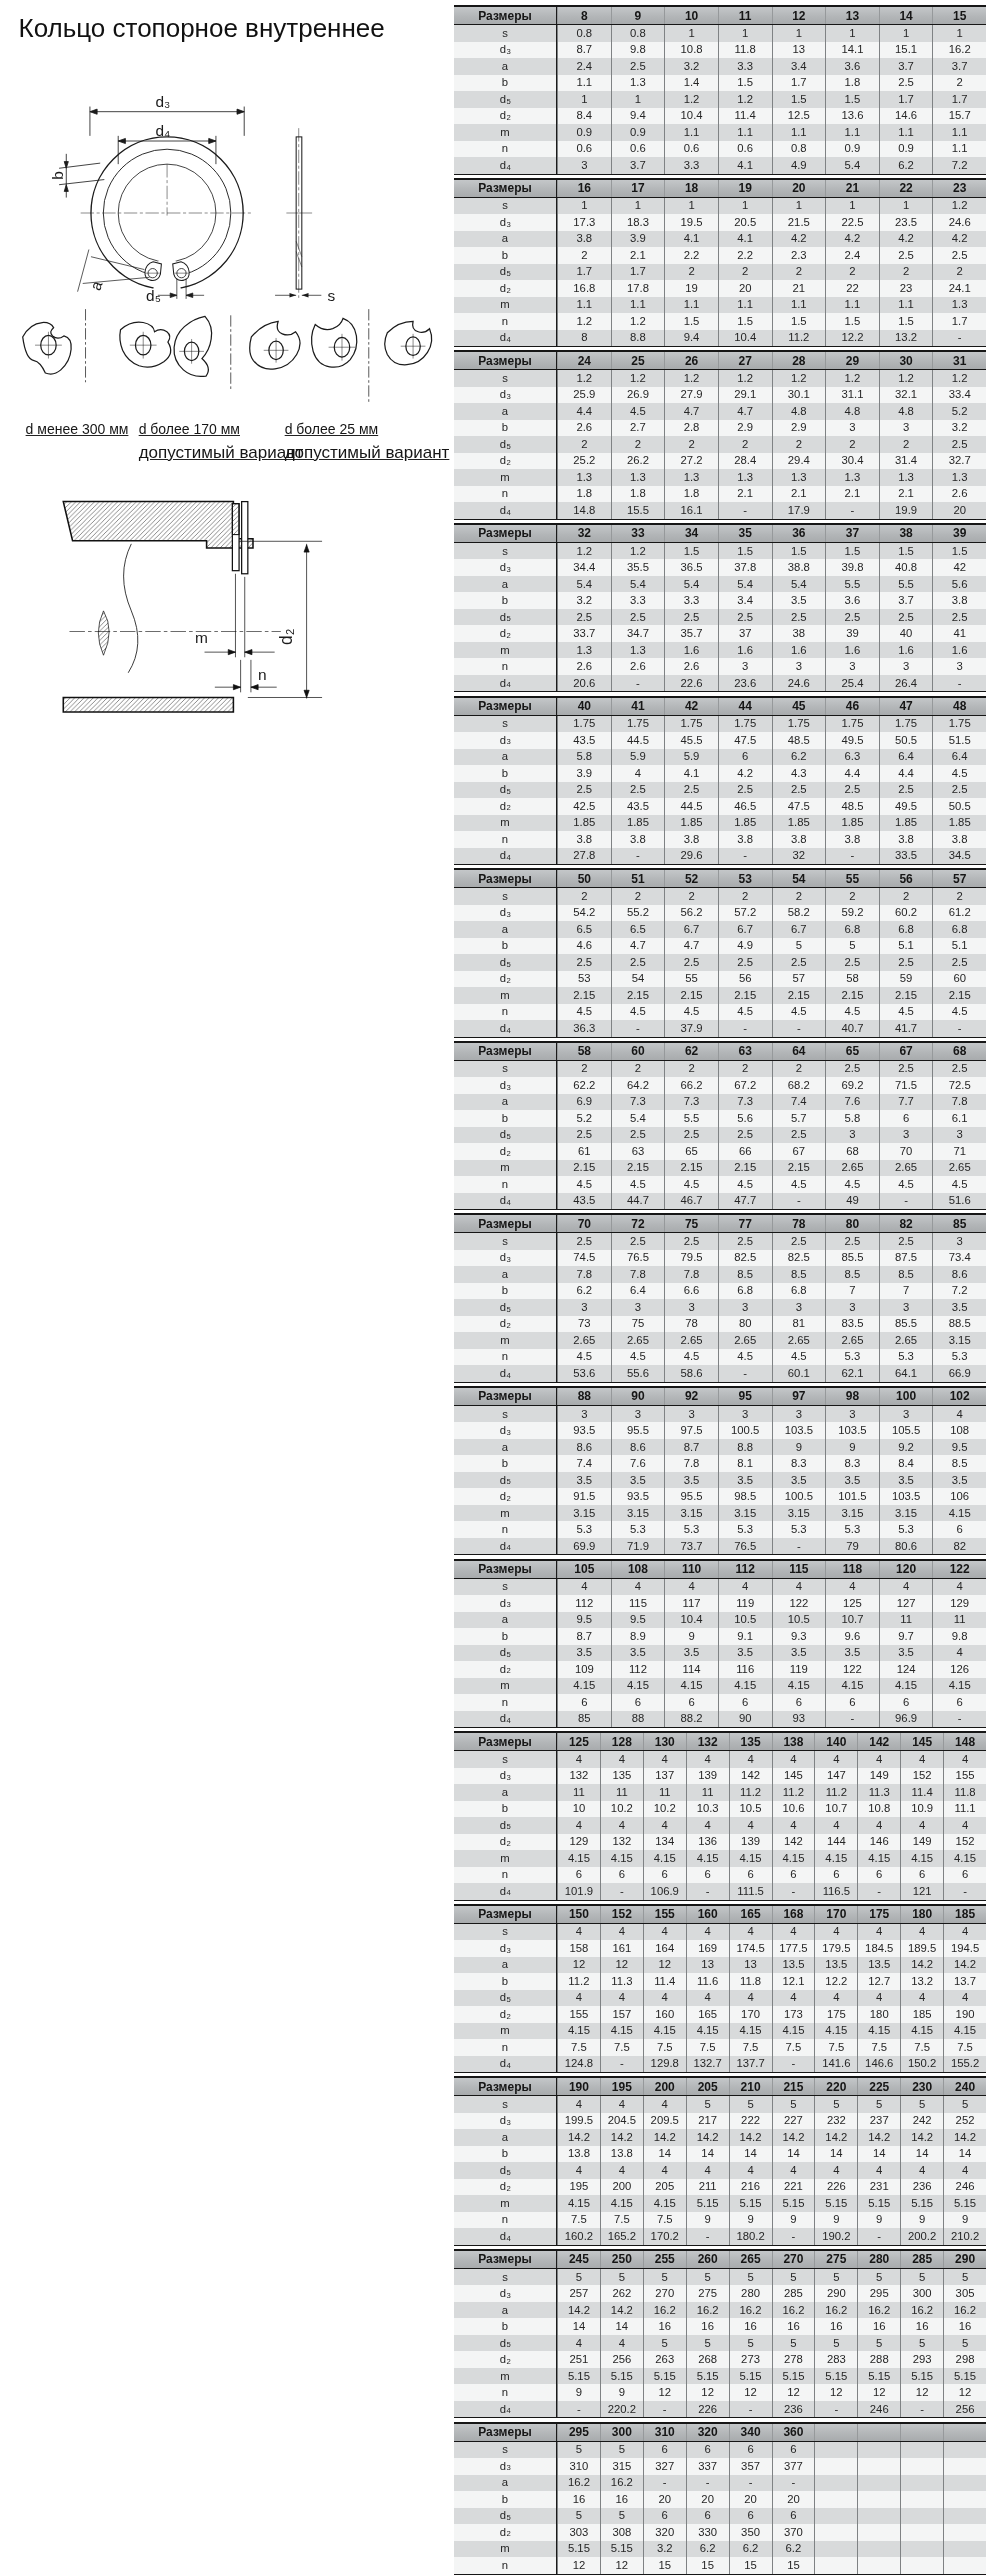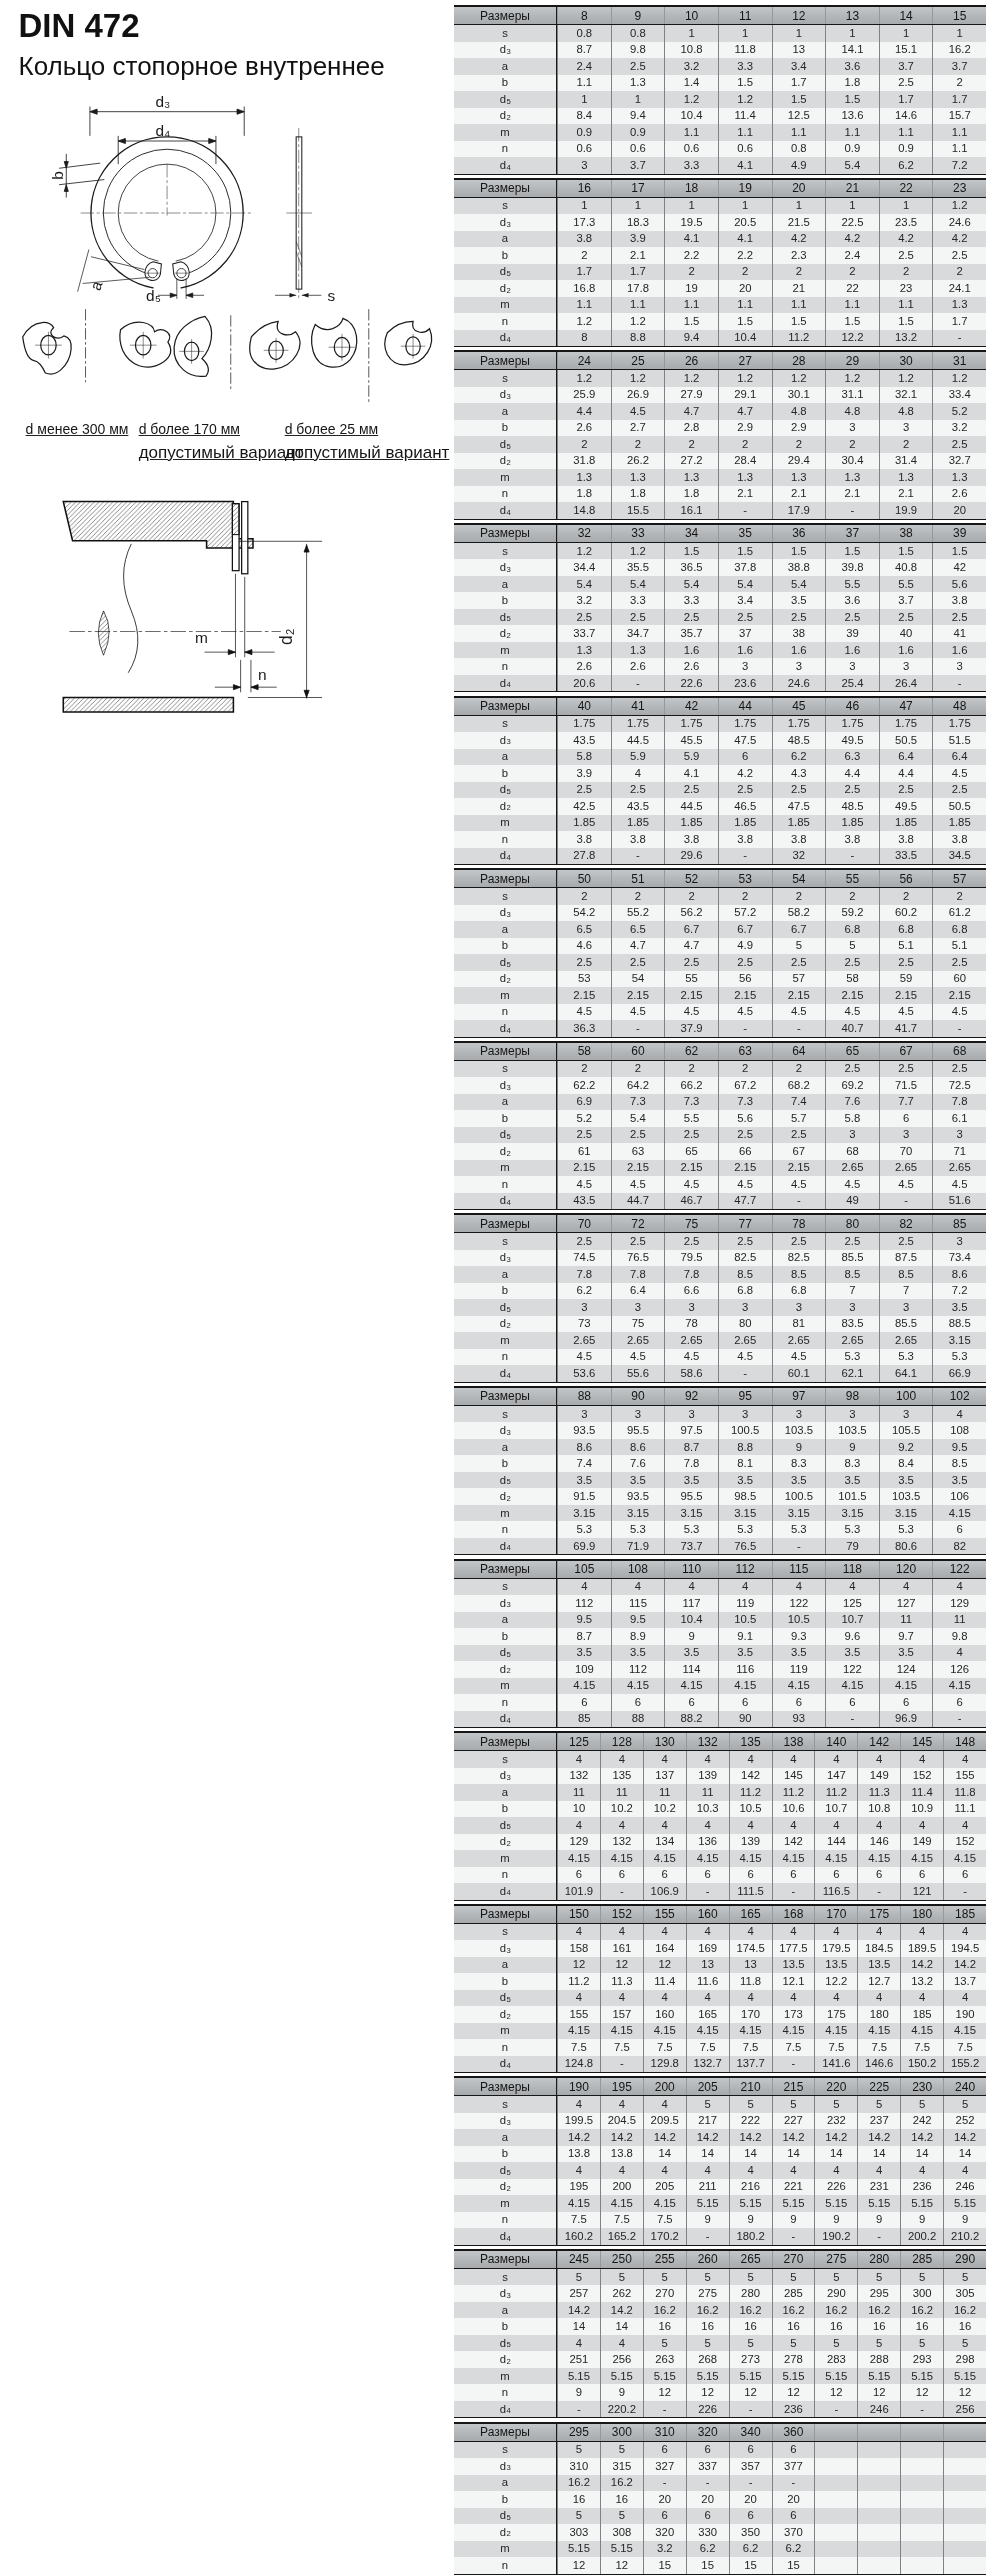--- a/index.html
+++ b/index.html
@@ -27,21 +27,21 @@
   .din-table{position:absolute;left:454px;top:5.2px;width:532px;}
   .section{
     border-top:2.1px solid #161616;border-bottom:1.5px solid #161616;
     margin-bottom:3.1px;background:#fff;
   }
   .trow{display:grid;align-items:center;}
   .trow.header{
     height:17px;
     background:linear-gradient(180deg,#c4c7c9 0%,#b3b6b8 55%,#a8abad 100%);
     border-bottom:1.5px solid #161616;
-    font-weight:normal;
+    font-weight:bold;
   }
   .trow{height:16.5px;}
   .trow.header{height:17px;}
   .trow.shade{background:#d8dadb;}
   .trow.light{background:#f4f5f5;}
   .cell{
     text-align:center;font-size:11.3px;color:#262626;line-height:1;
     border-left:0.5px solid #7f8284;height:100%;display:flex;align-items:center;justify-content:center;
     overflow:hidden;white-space:nowrap;
   }
@@ -50,21 +50,20 @@
   .label-cell{border-right:1px solid #1b1b1b;border-left:none !important;}
   .trow.header .label-cell{font-size:12px;}
   .label-cell sub{font-size:7.7px;line-height:0;position:relative;top:2.1px;left:0.5px;}
 </style>
 </head>
 <body>
 
 <div class="page">
 
   <header class="doc-head">
-    <h1 class="doc-title">DIN 472</h1>
     <div class="doc-subtitle">Кольцо стопорное внутреннее</div>
   </header>
 
   <svg viewBox="0 0 620 420" style="position:absolute;left:23px;top:87px;width:319px;height:216px;">
     <g stroke="#1b1b1b" fill="none" stroke-width="1.6">
 
       <line x1="130" y1="95" x2="130" y2="38"></line>
       <line x1="430" y1="95" x2="430" y2="38"></line>
       <line x1="130" y1="48" x2="430" y2="48"></line>
       <path d="M130,48 l14,-5 l0,10 z" fill="#1b1b1b"></path>
@@ -592,21 +591,21 @@
           <div class="cell">2</div>
           <div class="cell">2</div>
           <div class="cell">2</div>
           <div class="cell">2.5</div>
         </div>
         <div class="trow light" style="grid-template-columns: 103px repeat(8, 1fr);">
           <div class="cell label-cell">
             <span>d</span>
             <sub>2</sub>
           </div>
-          <div class="cell">31.8</div>
+          <div class="cell">25.2</div>
           <div class="cell">26.2</div>
           <div class="cell">27.2</div>
           <div class="cell">28.4</div>
           <div class="cell">29.4</div>
           <div class="cell">30.4</div>
           <div class="cell">31.4</div>
           <div class="cell">32.7</div>
         </div>
         <div class="trow shade" style="grid-template-columns: 103px repeat(8, 1fr);">
           <div class="cell label-cell">

